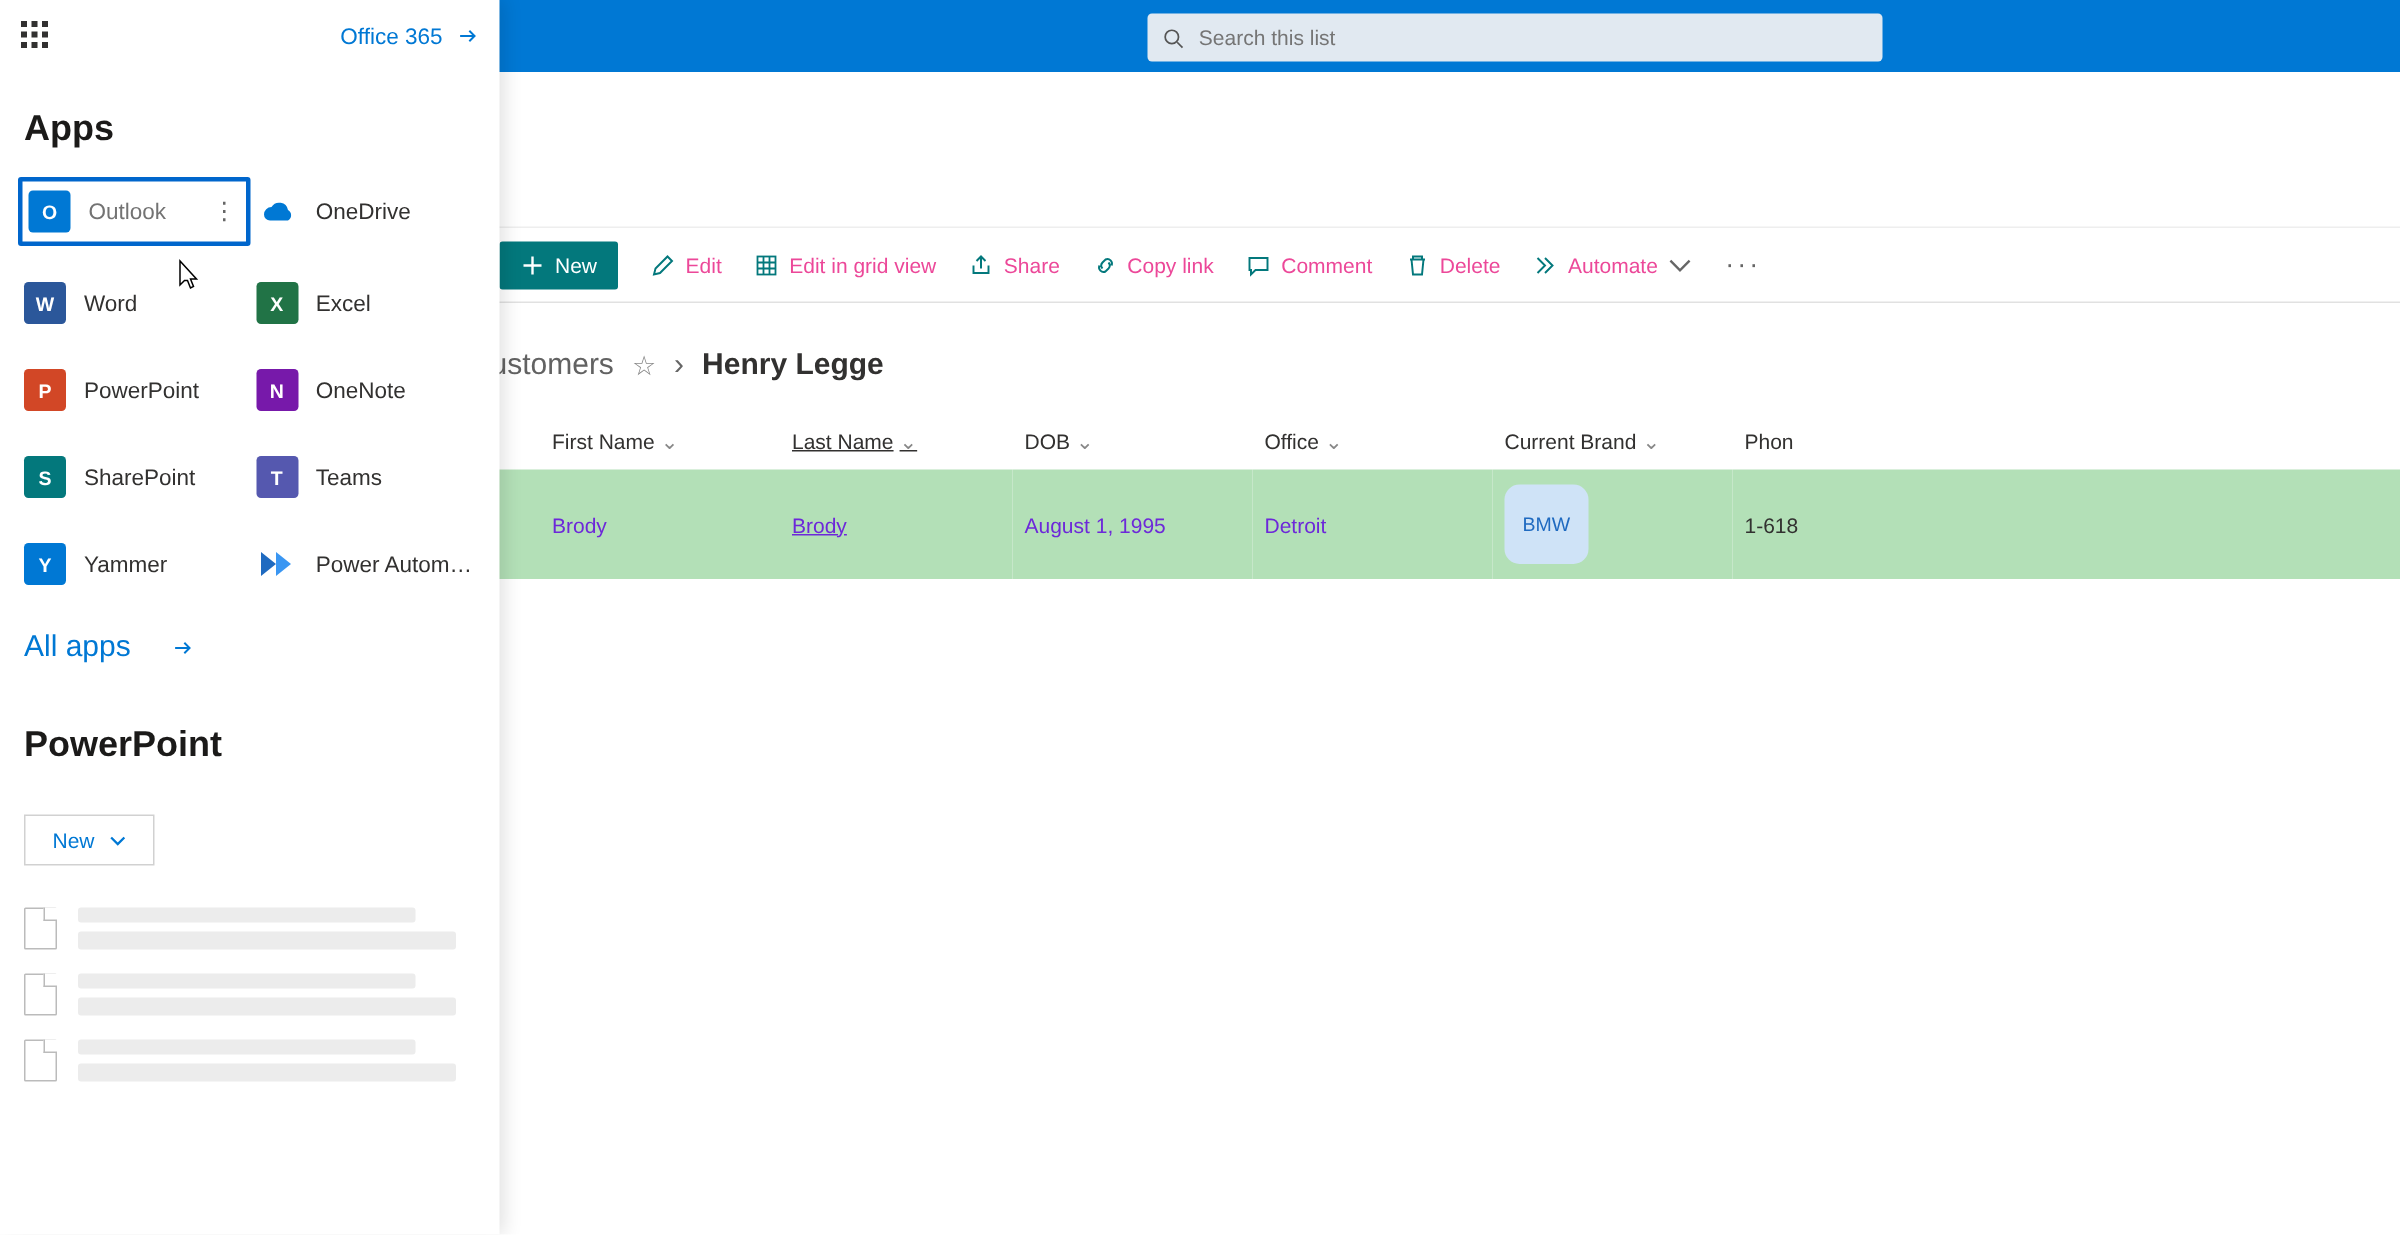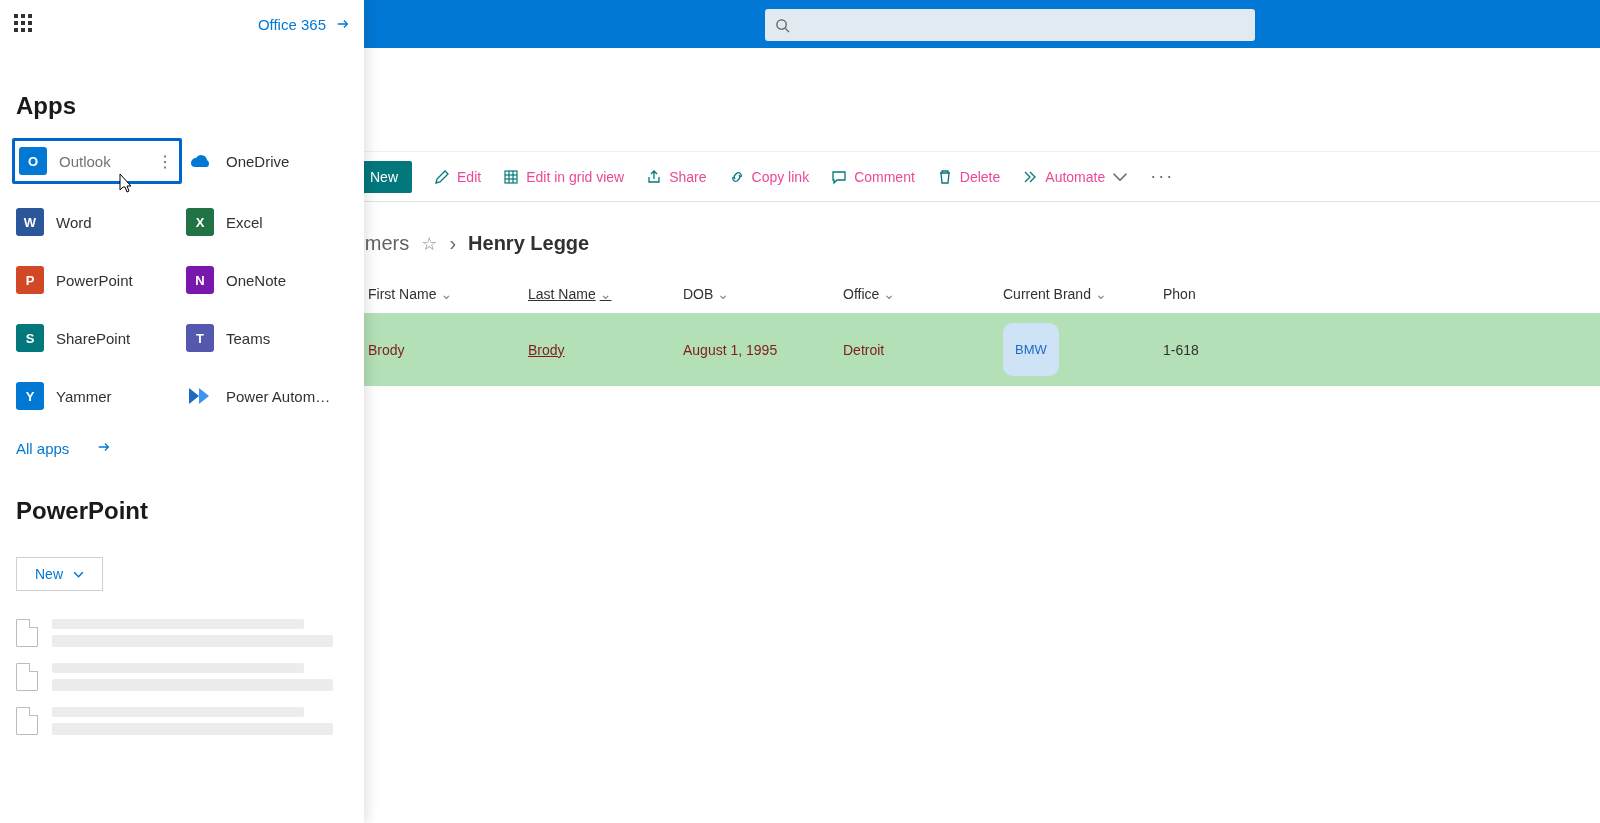--- a/index.html
+++ b/index.html
@@ -43,21 +43,21 @@
     outline: none;
     font-size: 14px;
     width: 100%;
     color: #555;
   }
 
   
   .app-launcher {
     position: absolute;
     top: 0; left: 0;
-    width: 364px;
+    width: 333px;
     height: 823px;
     background: #fff;
     box-shadow: 3px 0 12px rgba(0,0,0,0.12);
     z-index: 10;
     padding: 0;
   }
   .al-topbar {
     height: 48px;
     display: flex;
     align-items: center;
@@ -79,21 +79,21 @@
     align-items: center;
     gap: 10px;
     cursor: pointer;
   }
   .al-o365-link svg { width: 14px; height: 14px; }
 
   .al-section-title {
     font-size: 24px;
     font-weight: 600;
     color: #1b1a19;
-    margin: 44px 16px 18px;
+    margin: 24px 16px 18px;
   }
   .apps-grid {
     display: grid;
     grid-template-columns: 1fr 1fr;
     column-gap: 0;
     row-gap: 18px;
     padding: 0 12px;
   }
   .app-tile {
     display: flex;
@@ -118,23 +118,24 @@
   .app-tile.selected .app-label { color: #737373; }
   .app-tile .ellipsis {
     position: absolute;
     right: 6px;
     color: #666;
     font-size: 16px;
   }
 
   .all-apps-link {
     color: #0078d4;
-    font-size: 15px;
+    font-size: 20px;
     margin: 24px 16px 0;
     display: flex;
+    align-items: center;
     gap: 28px;
     cursor: pointer;
   }
 
   .doc-new-btn {
     margin: 14px 16px 20px;
     border: 1px solid #d1d1d1;
     background: #fff;
     padding: 8px 18px;
     font-size: 14px;
@@ -223,21 +224,21 @@
     width:18px; height:18px; border-radius:50%;
     background:#03787c; display:inline-flex; align-items:center; justify-content:center;
   }
   .check-circle svg { width:11px; height:11px; }
   .title-cell { font-weight:600; display:flex; align-items:center; gap:12px; }
   .row-action-ico { color:#555; cursor:pointer; }
   .brand-pill {
     background:#cfe3f7; color:#1f6ac0; border-radius:10px;
     padding: 19px 12px; font-size:13px; display:inline-block;
   }
-  td.col-first, td.col-last, td.col-dob, td.col-office { color:#7f1d1d; }
+  td.col-first, td.col-last, td.col-dob, td.col-office { color:#6d28d9; }
 
   
   .col-check { width:50px; padding-left: 340px; }
   .col-title { width:310px; }
   .col-first { width:160px; }
   .col-last  { width:155px;text-decoration:underline; }
   .col-dob   { width:160px; }
   .col-office{ width:160px; }
   .col-brand { width:160px; }
   .col-phone { width:auto; }
@@ -248,20 +249,21 @@
 </style>
 </head>
 <body>
 
 <div class="top-header">
   <div class="search-wrap">
     <svg width="15" height="15" viewBox="0 0 16 16" fill="none" stroke="#555" stroke-width="1.3">
         <circle cx="7" cy="7" r="5"></circle>
         <line x1="11" y1="11" x2="15" y2="15"></line>
       </svg>
+    <input type="text" placeholder="Search this list" style="">
   </div>
 </div>
 
 <div class="page-body">
   <div class="spacer-band"></div>
 
   <div class="command-bar">
     <span class="cmd-btn green">
       <svg viewBox="0 0 16 16" stroke="#fff" stroke-width="1.6">
           <line x1="8" y1="2" x2="8" y2="14"></line>

